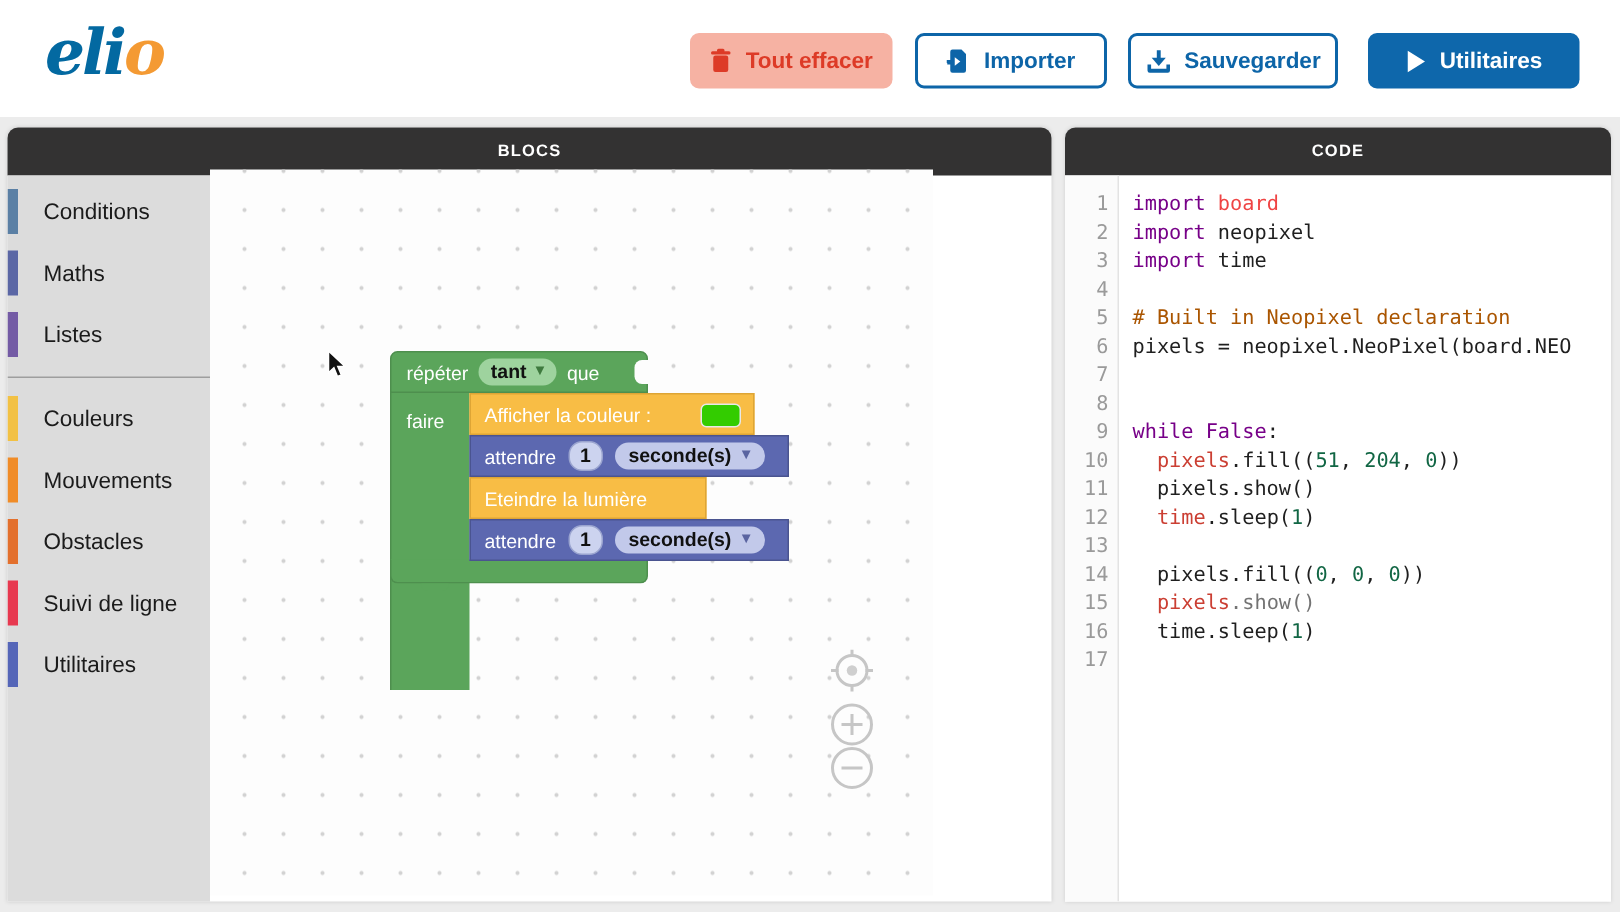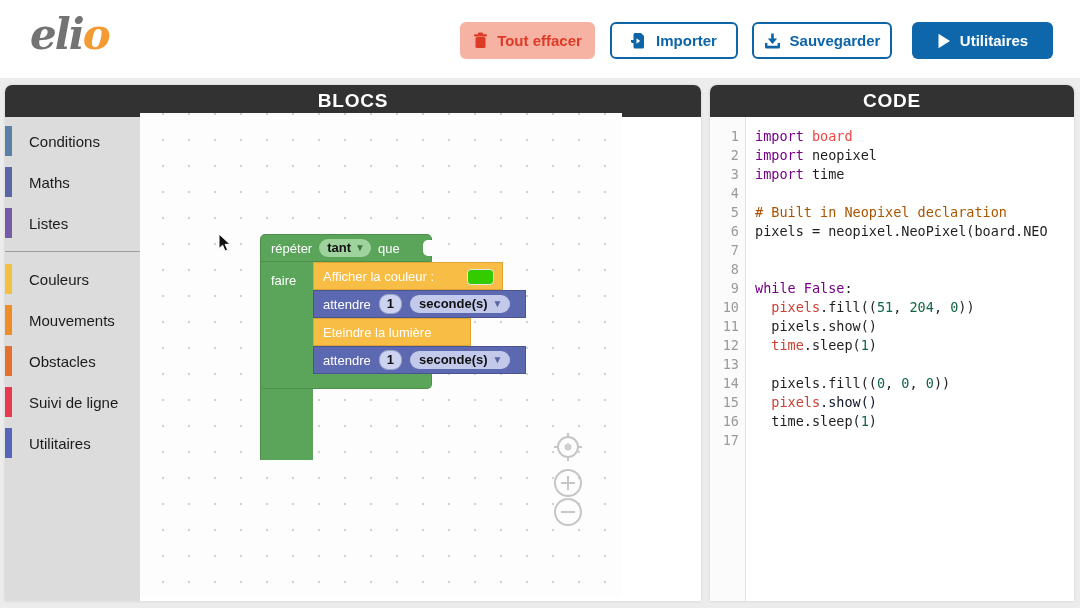--- a/index.html
+++ b/index.html
@@ -3,37 +3,37 @@
 <meta charset="utf-8">
 <style>
   * { margin:0; padding:0; box-sizing:border-box; }
   html,body { width:1080px; height:608px; overflow:hidden; background:#ececec;
               font-family:"Liberation Sans", sans-serif; }
 
   
   .topbar { position:absolute; left:0; top:0; width:1080px; height:78px; background:#ffffff; }
   .logo { position:absolute; left:30px; top:10px; font-family:"DejaVu Serif", serif;
           font-style:italic; font-weight:bold; font-size:42px; letter-spacing:-2px; }
-  .logo .eli { color:#737373;font-style:italic; }
+  .logo .eli { color:#0369a1;font-style:italic; }
   .logo .o   { color:#f49a33; }
   .btn { position:absolute; top:22px; height:37px; border-radius:6px; display:flex;
          align-items:center; justify-content:center; gap:9px; font-size:15px; font-weight:700;
          cursor:pointer; border:none; }
   .btn svg { flex:0 0 auto; }
   .btn-clear   { left:460px; width:135px; background:#f6b2a3; color:#dd3b27; }
   .btn-outline { background:#ffffff; border:2px solid #0d65a8; color:#0d65a8; }
   .btn-import  { left:610px; width:128px; }
   .btn-save    { left:752px; width:140px; }
   .btn-program { left:912px; width:141px; background:#0e67ab; color:#ffffff; }
 
   
   .panel { position:absolute; top:85px; background:#ffffff; border-radius:7px 7px 0 0;
            box-shadow:0 0 3px rgba(0,0,0,.12); }
   .panel-header { height:32px; background:#333232; border-radius:7px 7px 0 0; color:#fff;
-                  display:flex; align-items:center; justify-content:center; font-size:19px;
+                  display:flex; align-items:center; justify-content:center; font-size:11px;
                   font-weight:bold; letter-spacing:.8px; }
   #blocs-panel { left:5px;  width:696px; height:516px; }
   #code-panel  { left:710px; width:364px; height:516px; }
 
   
   .toolbox { position:absolute; left:0; top:32px; width:135px; height:484px; background:#dcdcdc;
              padding-top:4px; overflow:hidden; }
   .cat-item { position:relative; height:41px; display:flex; align-items:center; cursor:pointer; }
   .cat-bar  { position:absolute; left:0; top:5px; width:7px; height:30px; }
   .cat-label{ margin-left:24px; font-size:15px; color:#1b1b1b; }
@@ -271,18 +271,18 @@
         <div class="code-line"><span class="ln">5</span><span class="lc"><span style="color: rgb(170, 85, 0);"># Built in Neopixel declaration</span></span></div>
         <div class="code-line"><span class="ln">6</span><span class="lc"><span style="color: rgb(31, 31, 31);">pixels = neopixel.NeoPixel(board.NEO</span></span></div>
         <div class="code-line"><span class="ln">7</span><span class="lc"></span></div>
         <div class="code-line"><span class="ln">8</span><span class="lc"></span></div>
         <div class="code-line"><span class="ln">9</span><span class="lc"><span style="color: rgb(119, 0, 136);">while</span><span style="color: rgb(31, 31, 31);"> </span><span style="color: rgb(119, 0, 136);">False</span><span style="color: rgb(31, 31, 31);">:</span></span></div>
         <div class="code-line"><span class="ln">10</span><span class="lc"><span style="color: rgb(31, 31, 31);">  </span><span style="color: rgb(203, 63, 51);">pixels</span><span style="color: rgb(31, 31, 31);">.fill((</span><span style="color: rgb(17, 102, 68);">51</span><span style="color: rgb(31, 31, 31);">, </span><span style="color: rgb(17, 102, 68);">204</span><span style="color: rgb(31, 31, 31);">, </span><span style="color: rgb(17, 102, 68);">0</span><span style="color: rgb(31, 31, 31);">))</span></span></div>
         <div class="code-line"><span class="ln">11</span><span class="lc"><span style="color: rgb(31, 31, 31);">  pixels.show()</span></span></div>
         <div class="code-line"><span class="ln">12</span><span class="lc"><span style="color: rgb(31, 31, 31);">  </span><span style="color: rgb(203, 63, 51);">time</span><span style="color: rgb(31, 31, 31);">.sleep(</span><span style="color: rgb(17, 102, 68);">1</span><span style="color: rgb(31, 31, 31);">)</span></span></div>
         <div class="code-line"><span class="ln">13</span><span class="lc"></span></div>
         <div class="code-line"><span class="ln">14</span><span class="lc"><span style="color: rgb(31, 31, 31);">  pixels.fill((</span><span style="color: rgb(17, 102, 68);">0</span><span style="color: rgb(31, 31, 31);">, </span><span style="color: rgb(17, 102, 68);">0</span><span style="color: rgb(31, 31, 31);">, </span><span style="color: rgb(17, 102, 68);">0</span><span style="color: rgb(31, 31, 31);">))</span></span></div>
-        <div class="code-line"><span class="ln">15</span><span class="lc"><span style="color: rgb(31, 31, 31);">  </span><span style="color: rgb(203, 63, 51);">pixels</span><span style="color: #0f172a;">.show()</span></span></div>
+        <div class="code-line"><span class="ln">15</span><span class="lc"><span style="color: rgb(31, 31, 31);">  </span><span style="color: rgb(203, 63, 51);">pixels</span><span style="color: #737373;">.show()</span></span></div>
         <div class="code-line"><span class="ln">16</span><span class="lc"><span style="color: rgb(31, 31, 31);">  time.sleep(</span><span style="color: rgb(17, 102, 68);">1</span><span style="color: rgb(31, 31, 31);">)</span></span></div>
         <div class="code-line"><span class="ln">17</span><span class="lc"></span></div>
       </div>
   </div>
 </div>
 
 </body></html>

